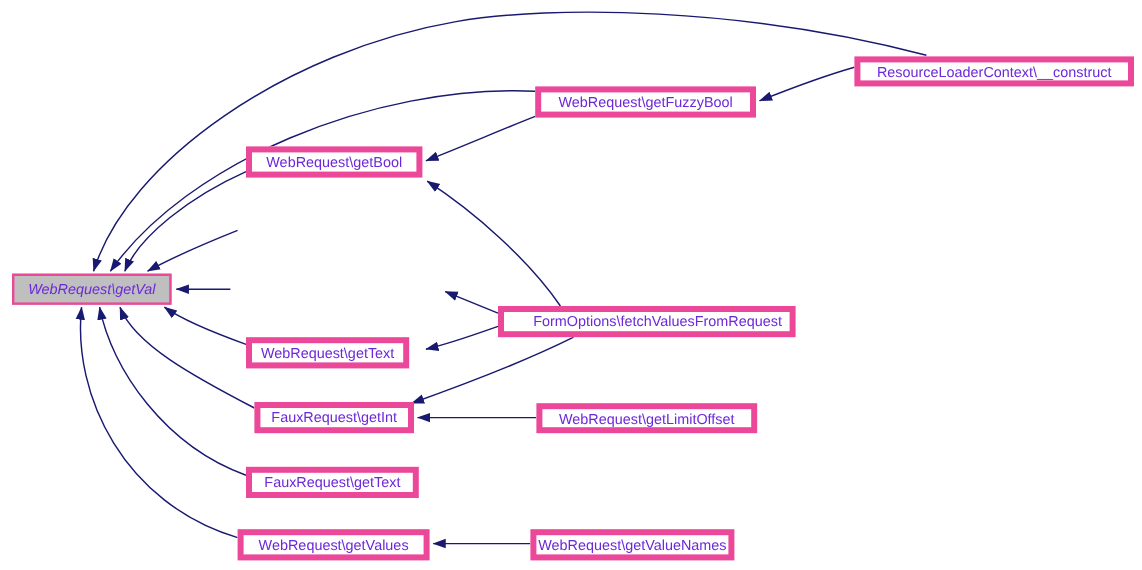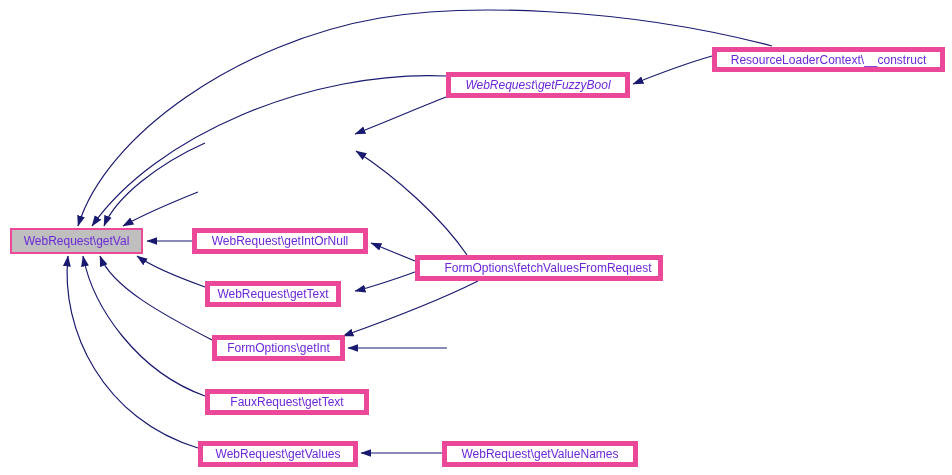--- a/index.html
+++ b/index.html
@@ -68,36 +68,37 @@
     <path class="edge" d="M 712,56 C 684,64 658,74 633,84" marker-end="url(#arrow)"></path>
     <path class="edge" d="M 446,97 C 418,108 388,121 355,134" marker-end="url(#arrow)"></path>
     <path class="edge" d="M 467,255 C 441,217 396,177 356,151" marker-end="url(#arrow)"></path>
     <path class="edge" d="M 415,261 C 400,255 386,249 371,243" marker-end="url(#arrow)"></path>
     <path class="edge" d="M 415,272 C 398,278 376,286 355,291" marker-end="url(#arrow)"></path>
     <path class="edge" d="M 478,281 C 436,302 388,320 343,336" marker-end="url(#arrow)"></path>
     <path class="edge" d="M 447,348 L 348,348" marker-end="url(#arrow)"></path>
     <path class="edge" d="M 442,453 L 361,453" marker-end="url(#arrow)"></path>
   </svg>
 
-  <div class="node highlight" style="left:10px; top:228px; width:133px; height:26px;">WebRequest\getVal</div>
+  <div class="node highlight" style="left:10px; top:228px; width:133px; height:26px;font-style:italic;">WebRequest\getVal</div>
 
   <div class="node" style="left:712px; top:47px; width:233px; height:25px;">ResourceLoaderContext\__construct</div>
 
-  <div class="node" style="left:446px; top:72px; width:184px; height:26px;font-style:italic;">WebRequest\getFuzzyBool</div>
+  <div class="node" style="left:446px; top:72px; width:184px; height:26px;">WebRequest\getFuzzyBool</div>
+
+  <div class="node" style="left:205px; top:122px; width:147px; height:26px;">WebRequest\getBool</div>
 
 
-
-  <div class="node" style="left:192px; top:228px; width:176px; height:26px;">WebRequest\getIntOrNull</div>
 
   <div class="node" style="left:205px; top:281px; width:136px; height:26px;">WebRequest\getText</div>
 
   <div class="node" style="left:415px; top:255px; width:248px; height:26px;padding-left:18px;">FormOptions\fetchValuesFromRequest</div>
 
-  <div class="node" style="left:212px; top:335px; width:133px; height:26px;">FormOptions\getInt</div>
+  <div class="node" style="left:212px; top:335px; width:133px; height:26px;">FauxRequest\getInt</div>
 
+  <div class="node" style="left:447px; top:336px; width:184px; height:25px;">WebRequest\getLimitOffset</div>
 
-  <div class="node" style="left:205px; top:389px; width:164px; height:26px;">FauxRequest\getText</div>
+  <div class="node" style="left:205px; top:389px; width:144px; height:26px;">FauxRequest\getText</div>
 
   <div class="node" style="left:198px; top:441px; width:160px; height:26px;">WebRequest\getValues</div>
 
-  <div class="node" style="left:442px; top:441px; width:196px; height:26px;">WebRequest\getValueNames</div>
+  <div class="node" style="left:442px; top:441px; width:170px; height:26px;">WebRequest\getValueNames</div>
 
 </div>
 
 </body></html>

